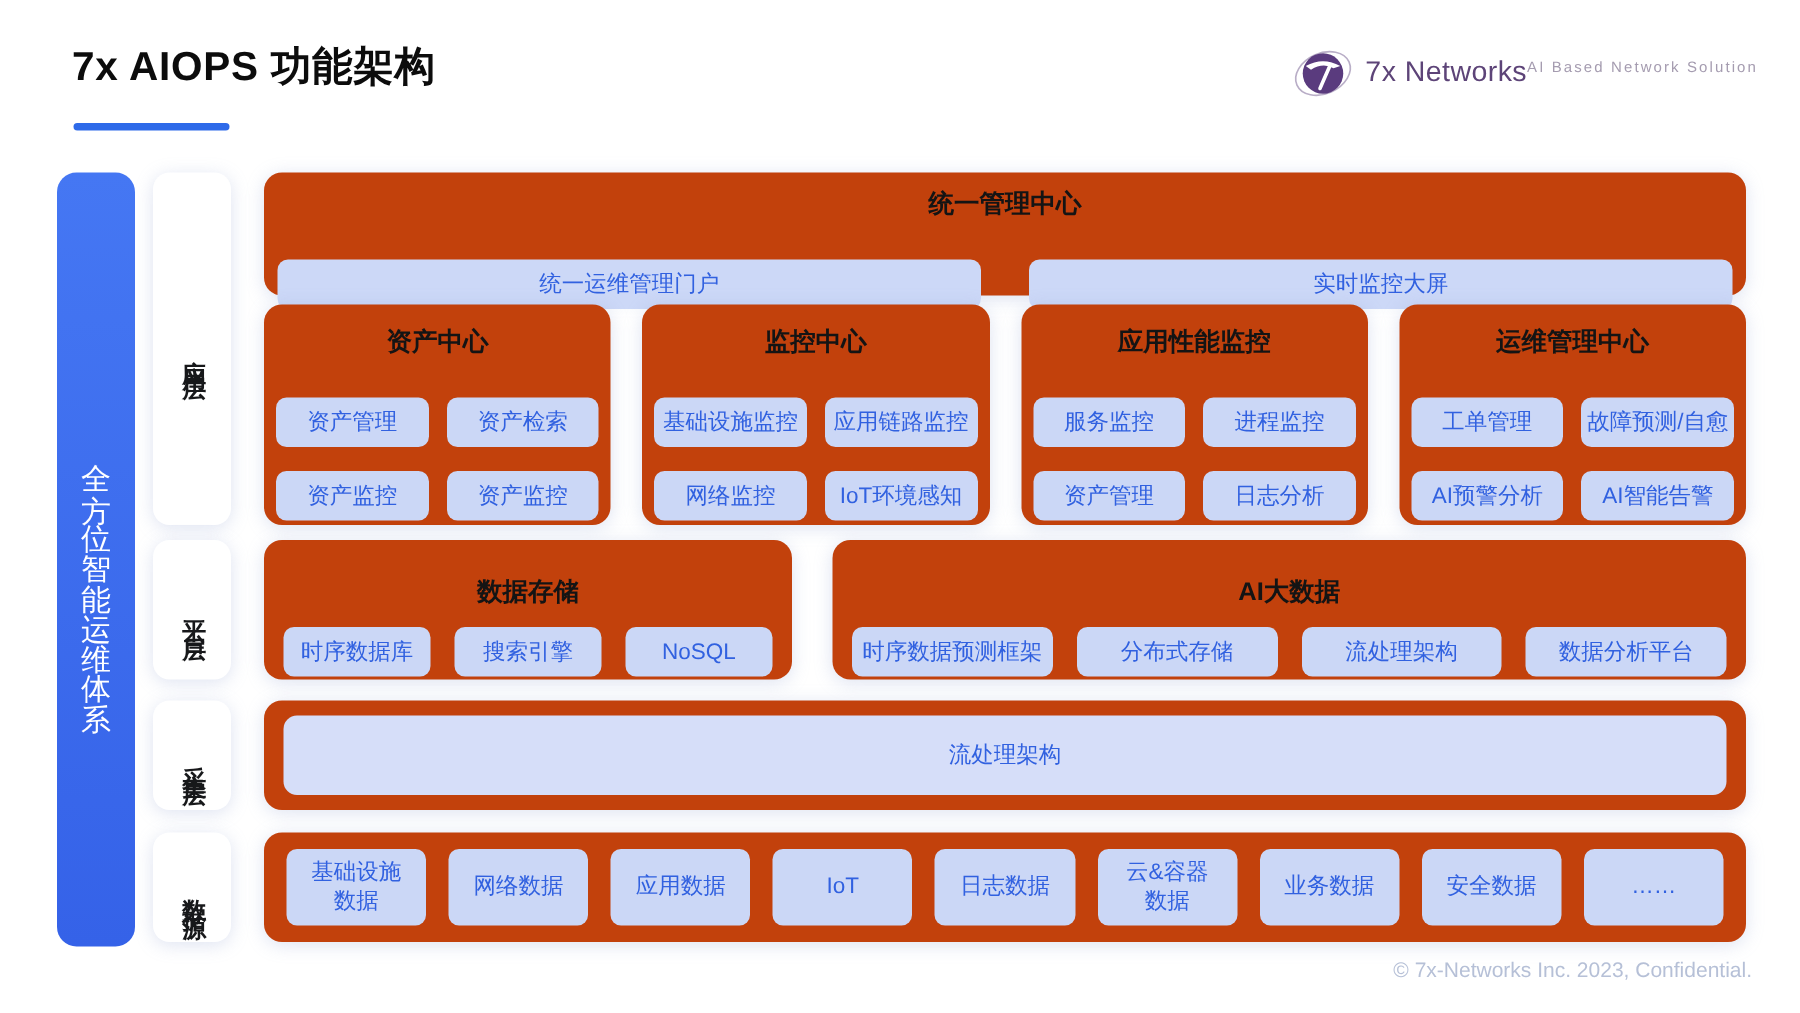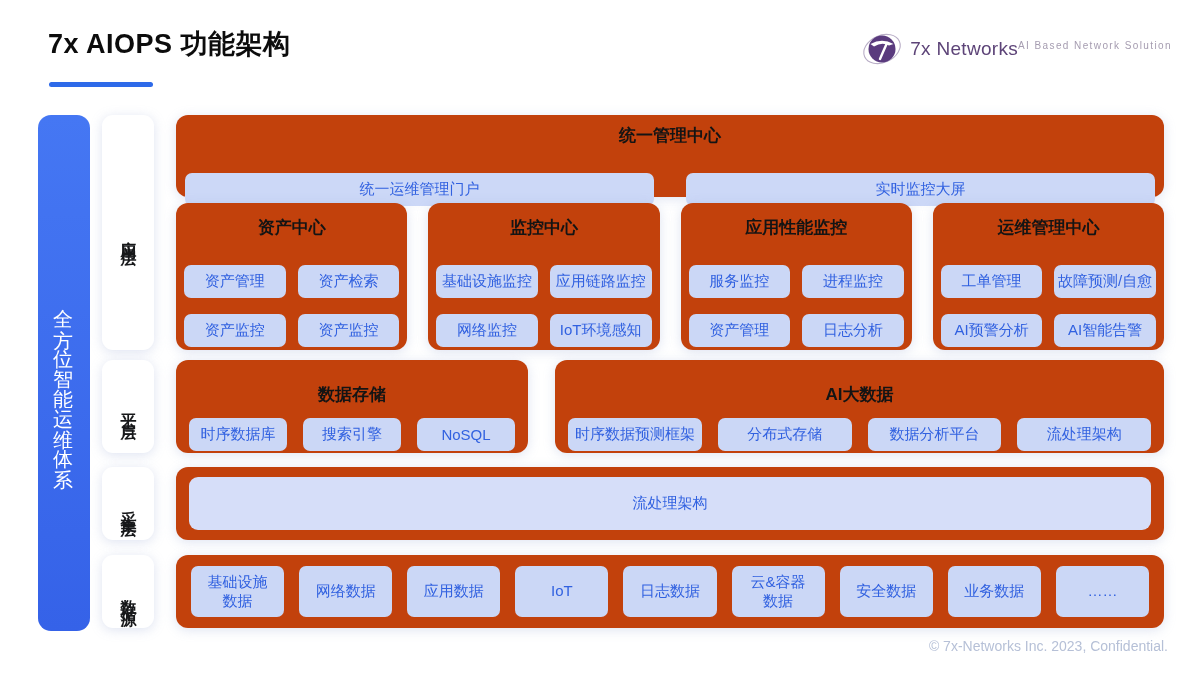--- a/index.html
+++ b/index.html
@@ -165,41 +165,41 @@
           <div class="pill">时序数据库</div>
           <div class="pill">搜索引擎</div>
           <div class="pill">NoSQL</div>
         </div>
       </div>
       <div class="card plat-card card-ai">
         <div class="card-title">AI大数据</div>
         <div class="plat-row">
           <div class="pill">时序数据预测框架</div>
           <div class="pill">分布式存储</div>
+          <div class="pill">流处理架构</div>
           <div class="pill">数据分析平台</div>
-          <div class="pill">流处理架构</div>
         </div>
       </div>
     </div>
 
     <div class="card row-collection">
       <div class="collection-bar">流处理架构</div>
     </div>
 
     <div class="card row-datasource">
       <div class="pill">基础设施
 数据</div>
       <div class="pill">网络数据</div>
       <div class="pill">应用数据</div>
       <div class="pill">IoT</div>
       <div class="pill">日志数据</div>
       <div class="pill">云&amp;容器
 数据</div>
+      <div class="pill">业务数据</div>
       <div class="pill">安全数据</div>
-      <div class="pill">业务数据</div>
       <div class="pill">……</div>
     </div>
 
   </div>
 
   <div class="footer-note">© 7x-Networks Inc. 2023, Confidential.</div>
 
 </div>
 
 </body></html>

